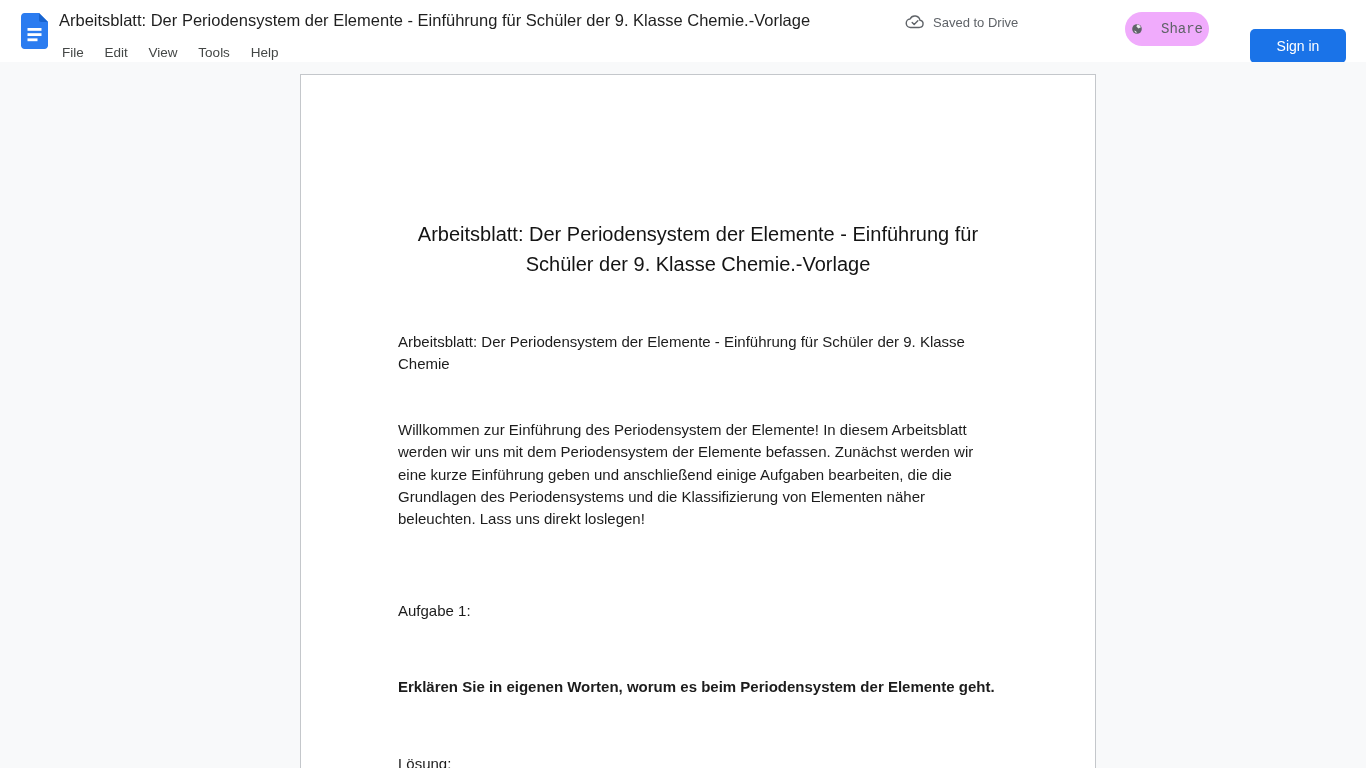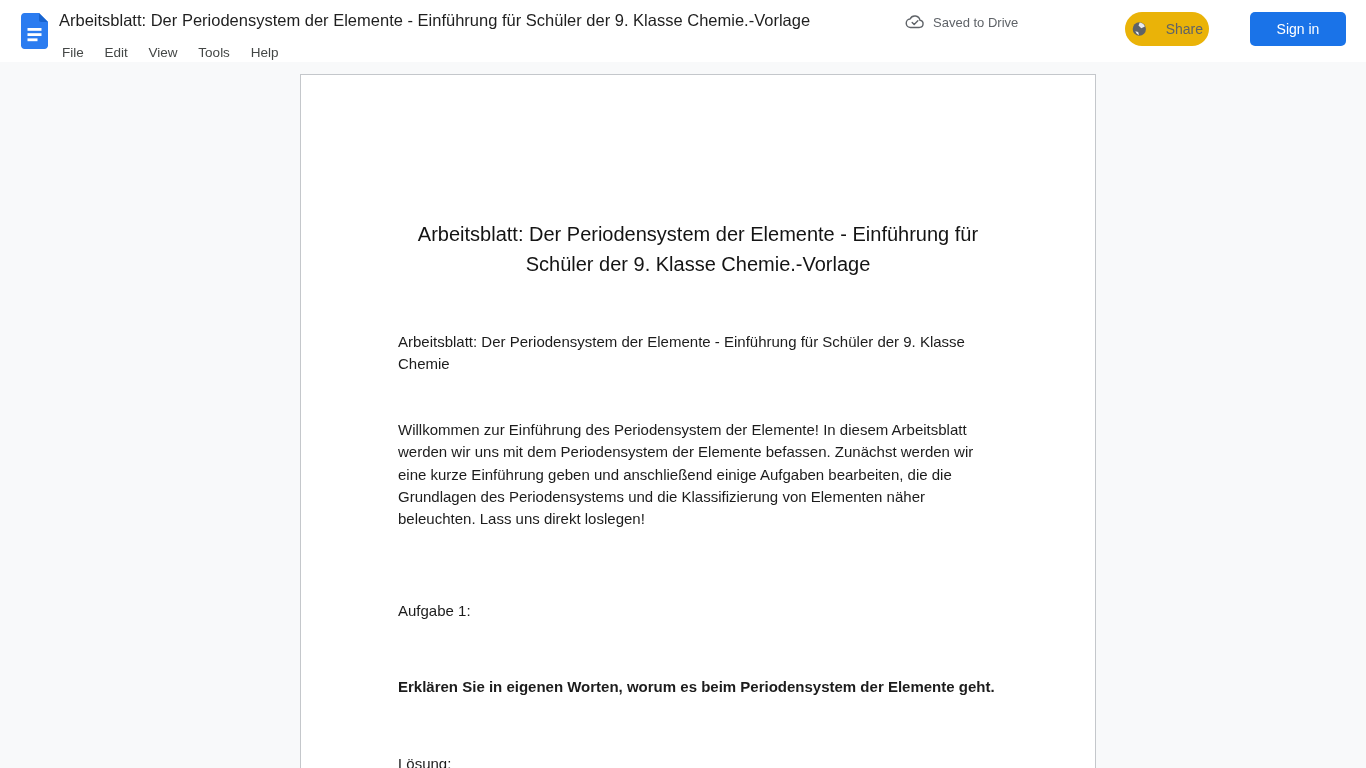--- a/index.html
+++ b/index.html
@@ -42,27 +42,27 @@
     position: absolute; left: 905px; top: 12px;
     height: 20px;
     display: flex; align-items: center; gap: 8px;
     color: #5F6368; font-size: 13px;
     white-space: nowrap;
   }
   .share-btn {
     position: absolute; left: 1125px; top: 12px;
     width: 84px; height: 34px;
     border-radius: 17px;
-    background: #eab308;
+    background: #f0abfc;
     display: flex; align-items: center; justify-content: center; gap: 18px;
     color: #5F6368; font-size: 14px;
-    border: none; cursor: pointer;
+    border: none; cursor: pointer; font-family: Liberation Mono, monospace;
   }
   .signin-btn {
-    position: absolute; left: 1250px; top: 12px;
+    position: absolute; left: 1250px; top: 29px;
     width: 96px; height: 34px;
     border-radius: 5px;
     background: #1A73E8;
     color: #FFFFFF; font-size: 14px; font-weight: 500;
     display: flex; align-items: center; justify-content: center;
     border: none; cursor: pointer;
   }
 
   
   .canvas { position: absolute; top: 62px; left: 0; width: 1366px; height: 706px; background: #F8F9FA; }

